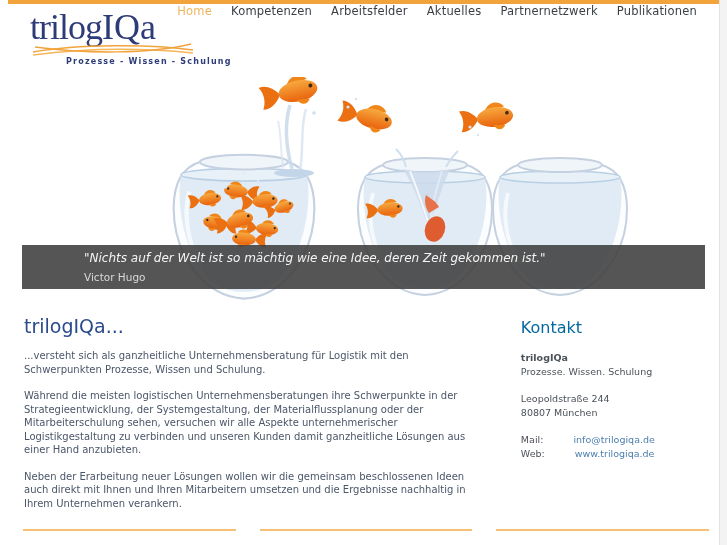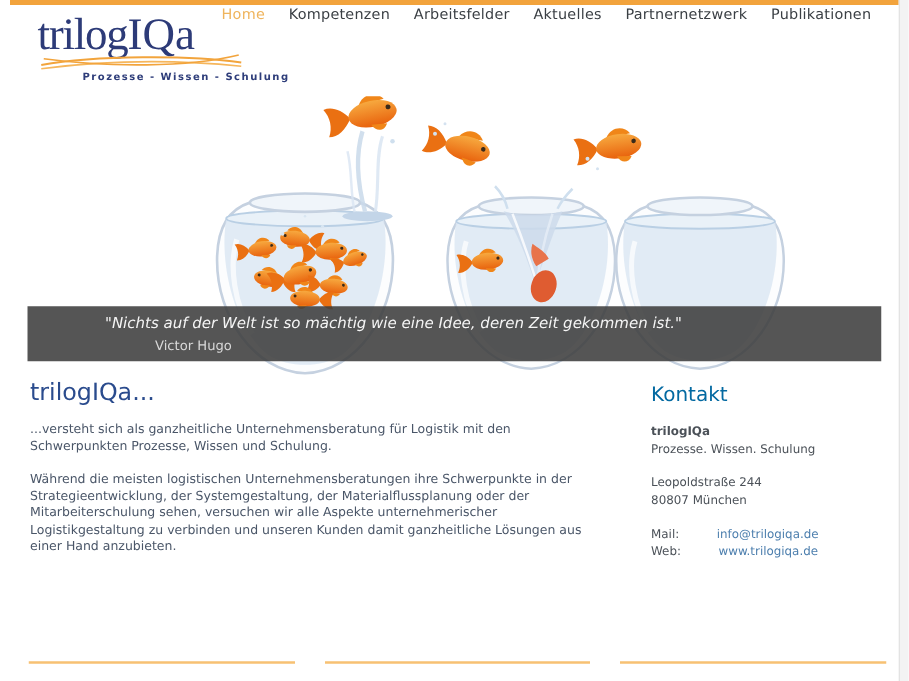--- a/index.html
+++ b/index.html
@@ -25,23 +25,23 @@
   .nav a { position:relative; text-decoration:none; color:#3a3f44; font-size:11.5px; letter-spacing:0.2px; cursor:pointer; }
   .nav a.active { color:#efb45c; }
   .nav-arrow { position:absolute; top:-12px; left:50%; transform:translateX(-50%);
     width:0; height:0; border-left:7px solid transparent; border-right:7px solid transparent; border-top:8px solid #f5ad3f; }
   
   .hero { position:absolute; top:77px; left:22px; width:683px; height:228px; }
   .hero svg { display:block; }
   .quote-bar { position:absolute; left:0; right:0; top:168px; height:44px;
     background:rgba(62,62,62,0.88); display:flex; flex-direction:column; justify-content:center; padding-left:62px; }
   .quote-text { color:#f5f5f5; font-style:italic; font-size:12px; line-height:15px; }
-  .quote-author { color:#d9d9d9; font-size:10.5px; margin-top:5px;margin-left:40px; }
+  .quote-author { color:#d9d9d9; font-size:10.5px; margin-top:5px; }
   
-  .content { position:absolute; top:290px; left:22px; width:683px; display:flex; }
+  .content { position:absolute; top:302px; left:22px; width:683px; display:flex; }
   .main-col { width:468px; padding:13px 0 0 2px; }
   .page-title { font-size:19px; font-weight:normal; color:#2a4b8d; margin-bottom:12px; }
   .main-col p { font-size:10px; line-height:13.5px; margin-bottom:13px; color:#4a5668; }
   .side-col { margin-left:33px; width:185px; padding-top:16px; }
   .side-title { font-size:16px; font-weight:normal; color:#0369a1; margin-bottom:14px; }
   .side-col .grp { margin-bottom:13px; }
   .side-col div { font-size:9.5px; line-height:14px; color:#4b5158; }
   .side-col .company { font-weight:bold; }
   .side-col a { color:#4d7fae; text-decoration:none; cursor:pointer;margin-left:27px; }
   
@@ -149,20 +149,21 @@
     <div class="quote-text">"Nichts auf der Welt ist so mächtig wie eine Idee, deren Zeit gekommen ist."</div>
     <div class="quote-author">Victor Hugo</div>
   </div>
 </div>
 
 <div class="content">
   <div class="main-col">
     <h1 class="page-title">trilogIQa...</h1>
     <p>...versteht sich als ganzheitliche Unternehmensberatung für Logistik mit den Schwerpunkten Prozesse, Wissen und Schulung.</p>
     <p>Während die meisten logistischen Unternehmensberatungen ihre Schwerpunkte in der Strategieentwicklung, der Systemgestaltung, der Materialflussplanung oder der Mitarbeiterschulung sehen, versuchen wir alle Aspekte unternehmerischer Logistikgestaltung zu verbinden und unseren Kunden damit ganzheitliche Lösungen aus einer Hand anzubieten.</p>
+    <p>Neben der Erarbeitung neuer Lösungen wollen wir die gemeinsam beschlossenen Ideen auch direkt mit Ihnen und Ihren Mitarbeitern umsetzen und die Ergebnisse nachhaltig in Ihrem Unternehmen verankern.</p>
   </div>
   <div class="side-col">
     <h2 class="side-title">Kontakt</h2>
     <div class="grp">
       <div class="company">trilogIQa</div>
       <div>Prozesse. Wissen. Schulung</div>
     </div>
     <div class="grp">
       <div>Leopoldstraße 244</div>
       <div>80807 München</div>

